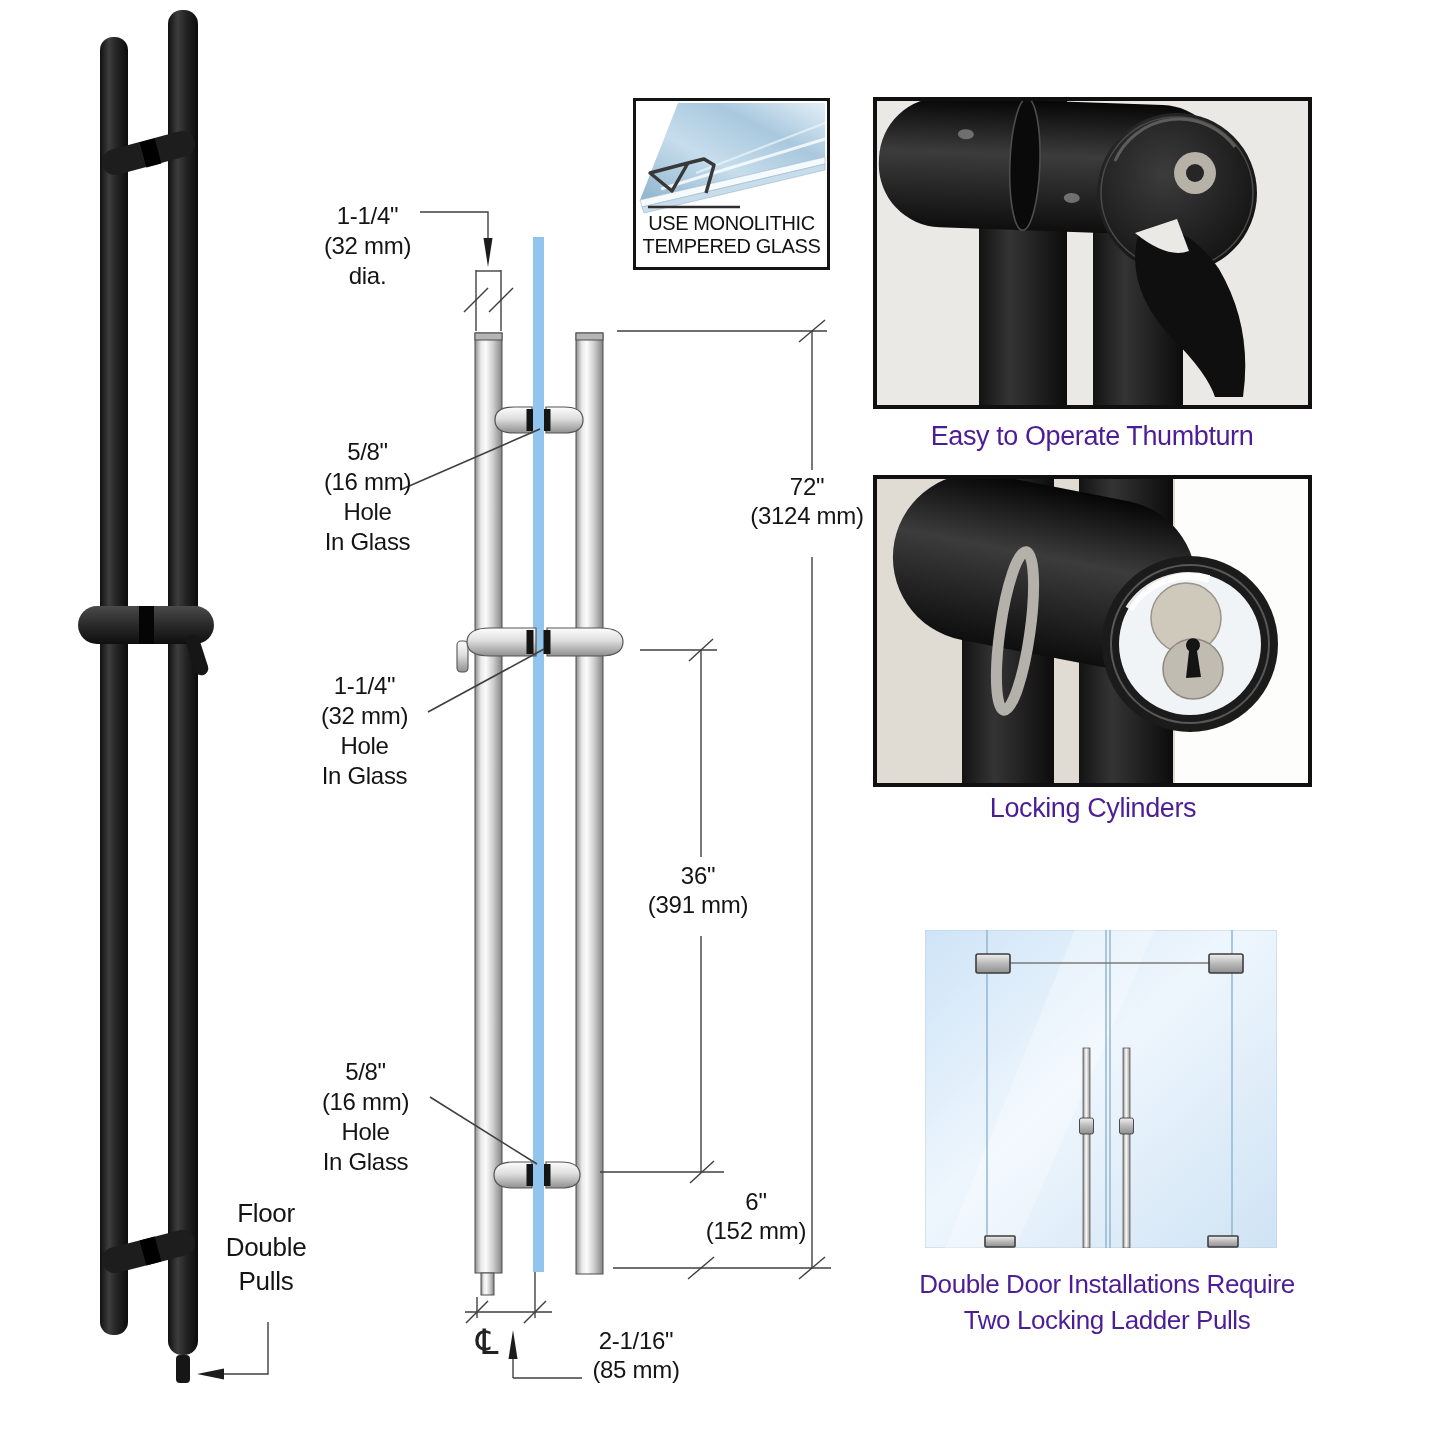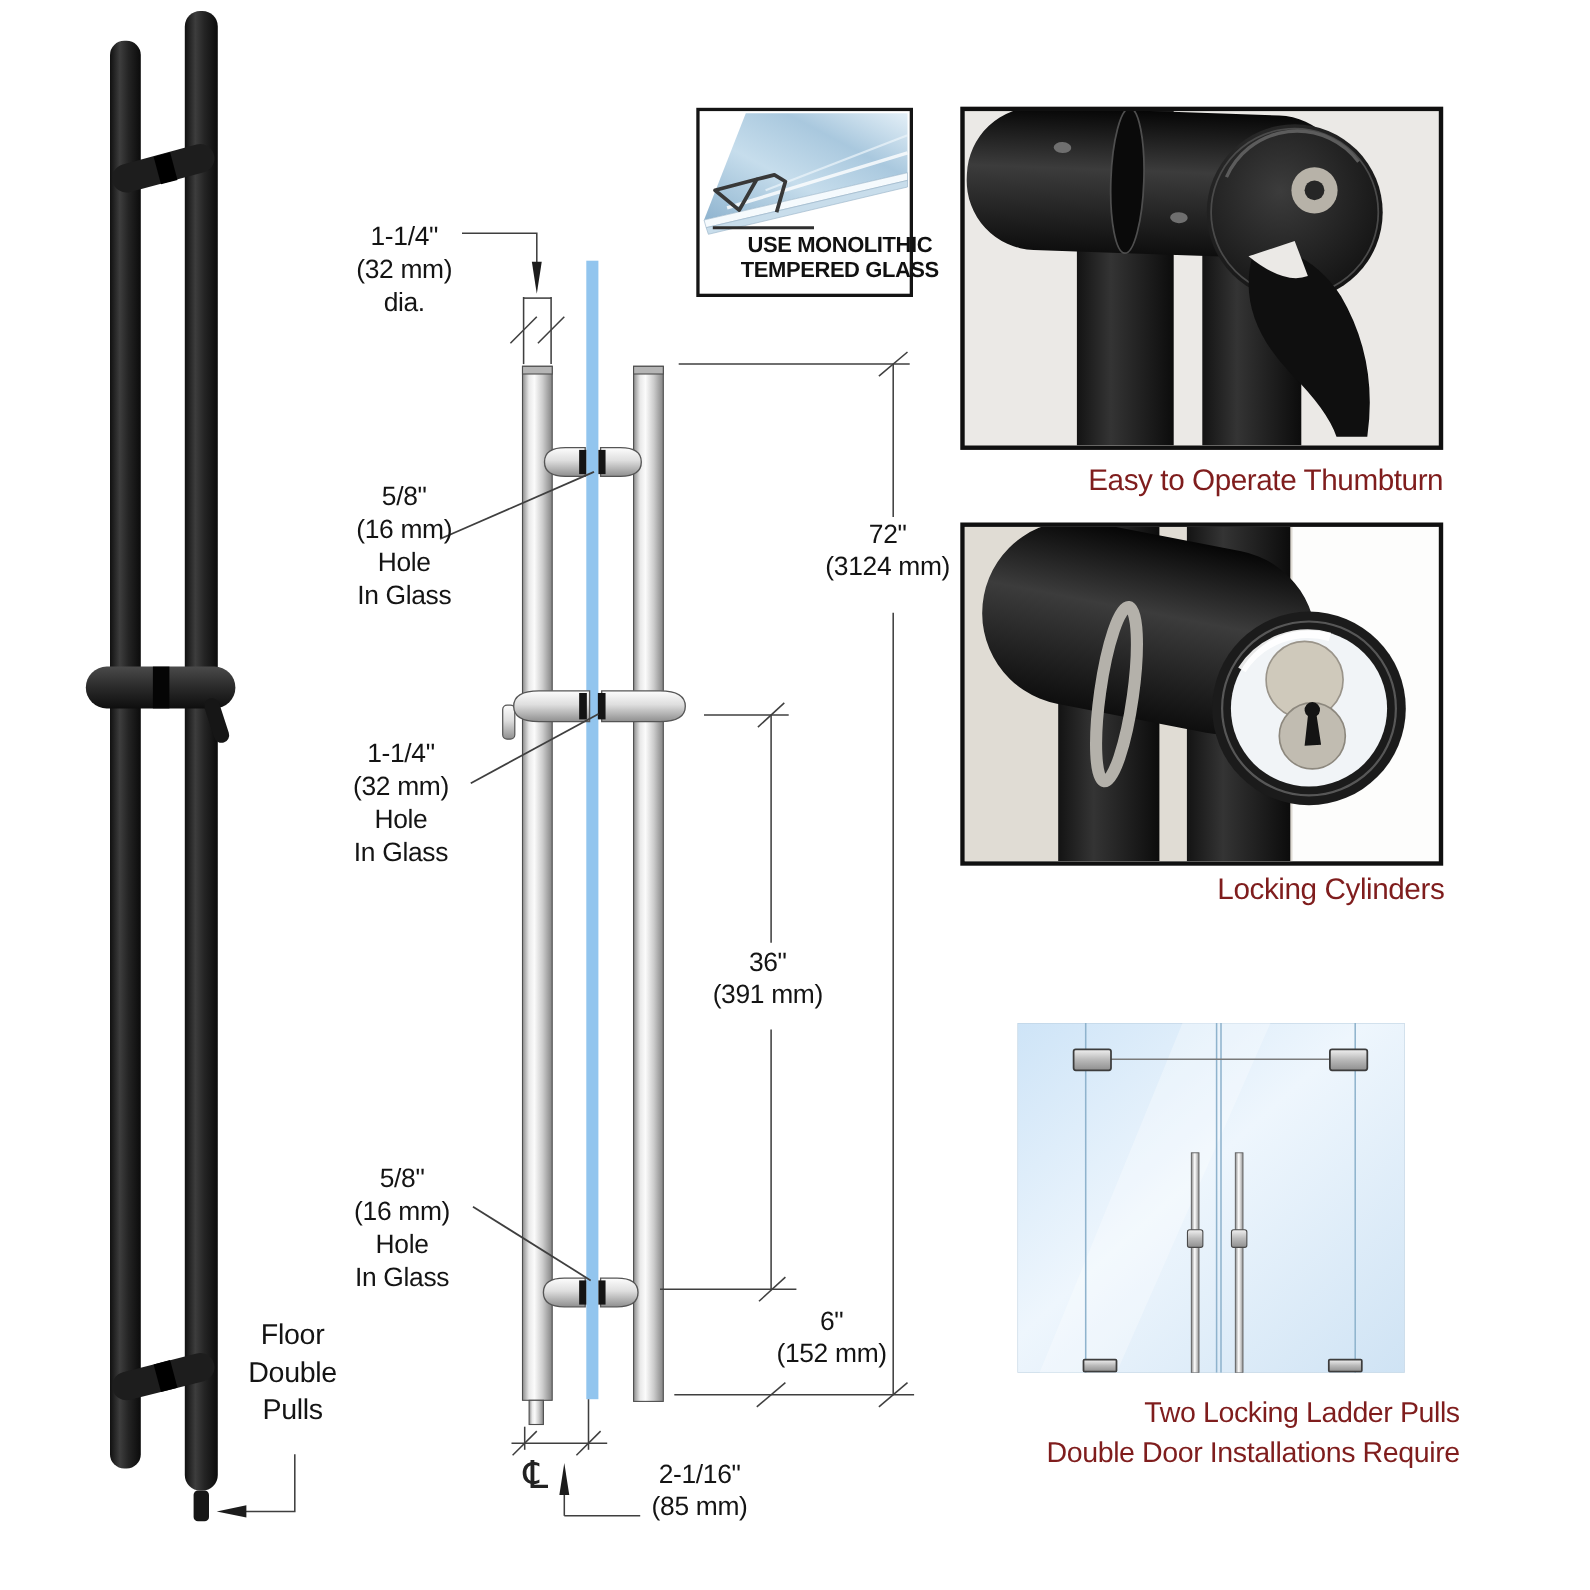--- a/index.html
+++ b/index.html
@@ -1,27 +1,27 @@
 <!DOCTYPE html>
 <html><head>
 <meta charset="utf-8">
 <style>
   html,body{margin:0;padding:0;background:#fff;}
   #canvas{position:relative;width:1445px;height:1445px;background:#ffffff;overflow:hidden;
           font-family:"Liberation Sans",sans-serif;color:#111;}
   .abs{position:absolute;}
   .lbl{position:absolute;text-align:center;font-size:24px;line-height:30px;
        letter-spacing:-0.3px;color:#141414;white-space:nowrap;}
-  .cap{position:absolute;text-align:right;font-size:27px;line-height:35px;
-       letter-spacing:-0.4px;color:#7f1d1d;white-space:nowrap;}
+  .cap{position:absolute;text-align:center;font-size:27px;line-height:35px;
+       letter-spacing:-0.4px;color:#4c1d95;white-space:nowrap;}
   .frame{position:absolute;border:4px solid #101010;box-sizing:border-box;}
   .badge{position:absolute;left:633px;top:98px;width:197px;height:172px;
          border:3px solid #141414;box-sizing:border-box;background:#fff;}
   .badge-text{position:absolute;left:0;top:111px;width:191px;text-align:center;
-              font-weight:bold;font-size:20px;line-height:23px;letter-spacing:-0.4px;color:#111;padding-left:32px;}
+              font-weight:normal;font-size:20px;line-height:23px;letter-spacing:-0.4px;color:#111;}
   .cl-sym{position:absolute;left:476px;top:1322px;font-size:35px;
           font-family:"DejaVu Sans","Liberation Sans",sans-serif;color:#222;}
 </style>
 </head>
 <body>
 
 <div id="canvas">
 
   <svg class="abs" style="left:0;top:0" width="1445" height="1445" viewBox="0 0 1445 1445">
     <defs>
@@ -264,22 +264,22 @@
       </g>
       <g>
         <rect x="158" y="118" width="7" height="200" fill="url(#gPull)" stroke="#5a5a5a" stroke-width="0.8"></rect>
         <rect x="198" y="118" width="7" height="200" fill="url(#gPull)" stroke="#5a5a5a" stroke-width="0.8"></rect>
         <rect x="154.5" y="188" width="14" height="16" rx="2" fill="url(#gFit)" stroke="#4a4a4a" stroke-width="1"></rect>
         <rect x="194.5" y="188" width="14" height="16" rx="2" fill="url(#gFit)" stroke="#4a4a4a" stroke-width="1"></rect>
       </g>
     </svg>
   </div>
   <div class="cap" style="left:887px;top:1266px;width:440px;line-height:36px;font-size:26px;">
+    <div>Double Door Installations Require</div>
     <div>Two Locking Ladder Pulls</div>
-    <div>Double Door Installations Require</div>
   </div>
 
   <div class="lbl" style="left:300px;top:201px;width:135px;">
     <div>1-1/4"</div>
     <div>(32 mm)</div>
     <div>dia.</div>
   </div>
 
   <div class="lbl" style="left:300px;top:437px;width:135px;">
     <div>5/8"</div>

